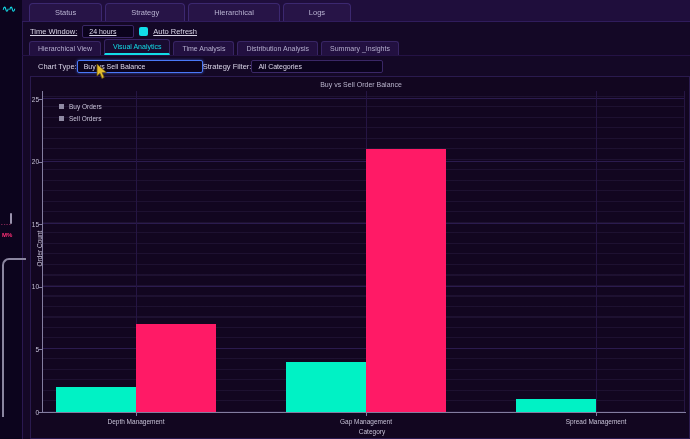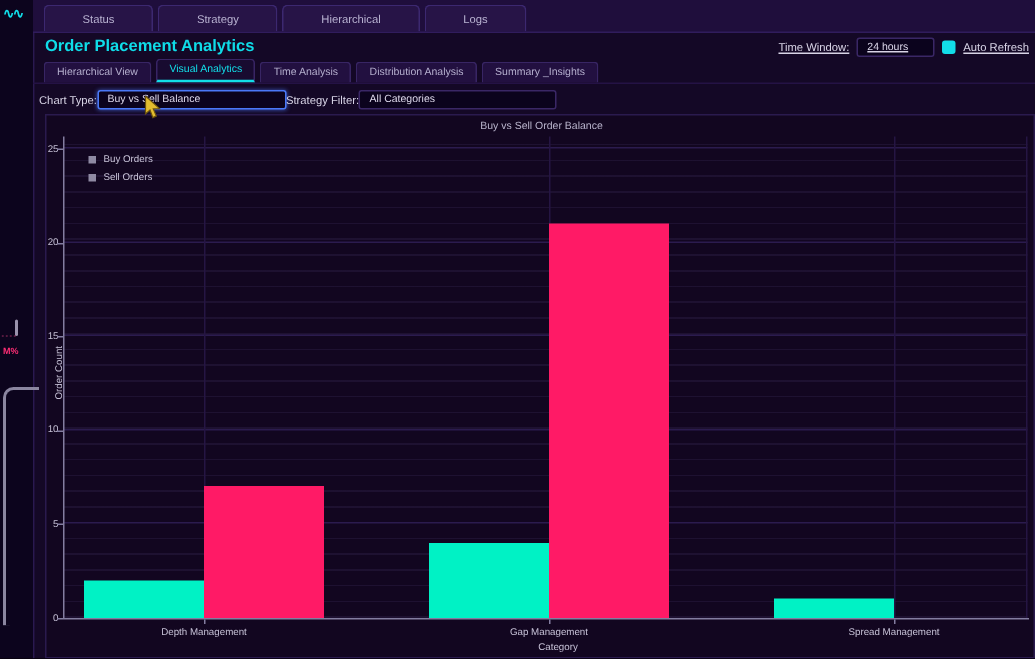--- a/index.html
+++ b/index.html
@@ -35,21 +35,21 @@
   #time-window-select{width:38px;}
   .checkbox{width:9px;height:9px;background:#12dde8;border-radius:2px;}
 
   #subtab-row{position:absolute;left:0;top:40px;width:668px;height:16px;display:flex;align-items:flex-end;
     padding-left:7px;box-sizing:border-box;border-bottom:1px solid #241245;}
   .subtab{height:13px;line-height:13px;padding:0 8px;margin-right:3px;font-size:7px;color:#b4aecd;
     background:#221040;border:1px solid #382564;border-bottom:none;border-radius:3px 3px 0 0;white-space:nowrap;}
   .subtab.active{color:#12dde8;background:#180b30;border-bottom:2px solid #12dde8;}
 
   #filter-row{position:absolute;left:0;top:56px;width:668px;height:20px;display:flex;align-items:center;
-    gap:0;padding-left:4px;box-sizing:border-box;}
+    gap:0;padding-left:16px;box-sizing:border-box;}
   #chart-type-select{width:112px;border-color:#4a78f8;box-shadow:0 0 3px rgba(74,120,248,.7);}
   #category-filter-select{width:118px;}
 
   
   #chart-panel{position:absolute;left:8px;top:76px;width:660px;height:363px;
     background:#120620;border:1px solid #2a1a4e;box-sizing:border-box;}
   #chart-title{position:absolute;left:0;top:4px;width:660px;text-align:center;font-size:7px;color:#b9b4cc;}
   #plot{position:absolute;left:11px;top:14px;width:643px;height:321px;
     background:repeating-linear-gradient(to top,rgba(150,130,220,0.09) 0px,rgba(150,130,220,0.09) 1px,transparent 1px,transparent 10.5px);}
   .gridline-h{position:absolute;left:0;width:643px;height:1px;background:#2b1b4e;}
@@ -87,21 +87,20 @@
   <div id="main">
 
     <div id="topbar">
         <div class="tab">Status</div>
         <div class="tab">Strategy</div>
         <div class="tab">Hierarchical</div>
         <div class="tab">Logs</div>
       </div>
 
     <div id="header-row">
-      <h1 id="page-title">Order Placement Analytics</h1>
       <div id="time-controls">
         <span class="small-label">Time Window:</span>
         <div class="select" id="time-window-select">24 hours</div>
         <div class="checkbox"></div>
         <span class="small-label">Auto Refresh</span>
       </div>
     </div>
 
     <div id="subtab-row">
         <div class="subtab">Hierarchical View</div>

